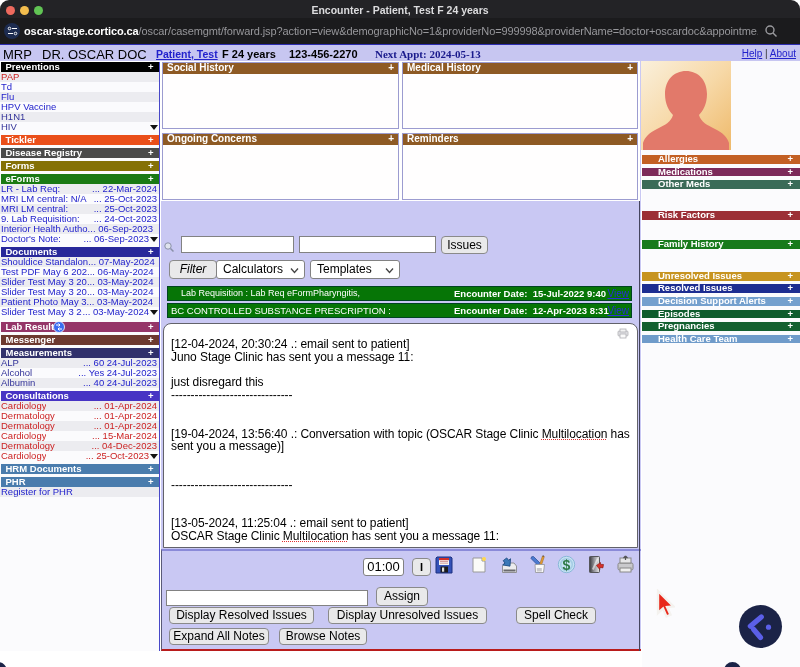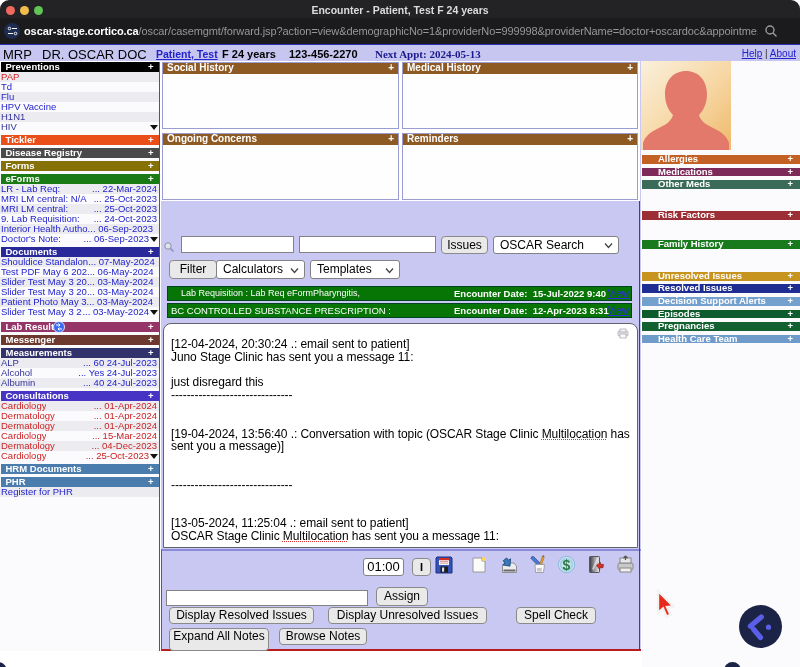--- a/index.html
+++ b/index.html
@@ -287,24 +287,21 @@
       <div class="phdr">Reminders<span class="pl">+</span></div>
       </div>
 
     <svg class="abs" style="left:2px;top:180px" width="12" height="12" viewBox="0 0 12 12">
       <circle cx="5" cy="5" r="3.2" fill="#dfe3ee" stroke="#8a90a8" stroke-width="1"></circle>
       <line x1="7.5" y1="7.5" x2="10.5" y2="10.5" stroke="#8a90a8" stroke-width="1.5"></line>
     </svg>
     <div class="inp" style="left:20px;top:175px;width:113px;height:17px;"></div>
     <div class="inp" style="left:138px;top:175px;width:137px;height:17px;"></div>
     <div class="btn" style="left:280px;top:175px;width:47px;height:18px;line-height:16px;">Issues</div>
-    <div class="inp" style="left:332px;top:175px;width:126px;height:18px;border-radius:3px;font-size:12px;line-height:16px;padding-left:6px;">OSCAR Search<svg style="position:absolute;right:5px;top:5px" width="9" height="7" viewBox="0 0 9 7">
-          <path d="M1 1.5 L4.5 5.5 L8 1.5" fill="none" stroke="#444" stroke-width="1.3"></path>
-        </svg></div>
-    <div class="btn" style="left:8px;top:199px;width:48px;height:19px;line-height:17px;">Filter</div>
+    <div class="btn" style="left:8px;top:199px;width:48px;height:19px;line-height:17px;font-style:italic;">Filter</div>
     <div class="inp" style="left:55px;top:199px;width:89px;height:19px;border-radius:3px;font-size:12px;line-height:17px;padding-left:6px;">Calculators<svg style="position:absolute;right:5px;top:6px" width="9" height="7" viewBox="0 0 9 7">
           <path d="M1 1.5 L4.5 5.5 L8 1.5" fill="none" stroke="#444" stroke-width="1.3"></path>
         </svg></div>
     <div class="inp" style="left:149px;top:199px;width:90px;height:19px;border-radius:3px;font-size:12px;line-height:17px;padding-left:6px;">Templates<svg style="position:absolute;right:5px;top:6px" width="9" height="7" viewBox="0 0 9 7">
           <path d="M1 1.5 L4.5 5.5 L8 1.5" fill="none" stroke="#444" stroke-width="1.3"></path>
         </svg></div>
 
     <div class="gbar" style="top:225px;">
       <span class="l">Lab Requisition : Lab Req eFormPharyngitis,</span>
       <span class="r">Encounter Date:&nbsp; 15-Jul-2022 9:40</span>
@@ -391,21 +388,21 @@
         <rect x="2" y="8" width="15" height="7" rx="1.5" fill="#c9c9cc" stroke="#888"></rect>
         <rect x="4" y="13" width="11" height="4" fill="#efefef" stroke="#888"></rect>
         <rect x="4" y="3" width="11" height="5" fill="#e6e6e8" stroke="#888"></rect>
         <path d="M9.5 1 v4 m0 -4 l-2 2 m2 -2 l2 2" stroke="#555" stroke-width="1.2" fill="none"></path>
       </svg>
       <div class="inp" style="left:4px;top:39px;width:202px;height:16px;"></div>
       <div class="btn" style="left:214px;top:36px;width:52px;height:19px;line-height:17px;">Assign</div>
       <div class="btn" style="left:7px;top:55.5px;width:145px;height:17px;line-height:15px;">Display Resolved Issues</div>
       <div class="btn" style="left:166px;top:55.5px;width:159px;height:17px;line-height:15px;">Display Unresolved Issues</div>
       <div class="btn" style="left:354px;top:55.5px;width:80px;height:17px;line-height:15px;">Spell Check</div>
-      <div class="btn" style="left:7px;top:77px;width:100px;height:23px;line-height:15px;">Expand All Notes</div>
+      <div class="btn" style="left:7px;top:77px;width:100px;height:17px;line-height:15px;">Expand All Notes</div>
       <div class="btn" style="left:117px;top:77px;width:88px;height:17px;line-height:15px;">Browse Notes</div>
     </div>
     <div id="centerborder" class="abs"></div>
   </div>
 
   <div id="rightbar" class="abs">
     <svg class="abs" style="left:-1px;top:0px" width="90" height="89" viewBox="0 0 90 89">
       <defs>
         <linearGradient id="pbg" x1="0" y1="0" x2="1" y2="1">
           <stop offset="0" stop-color="#faf0dc"></stop>

